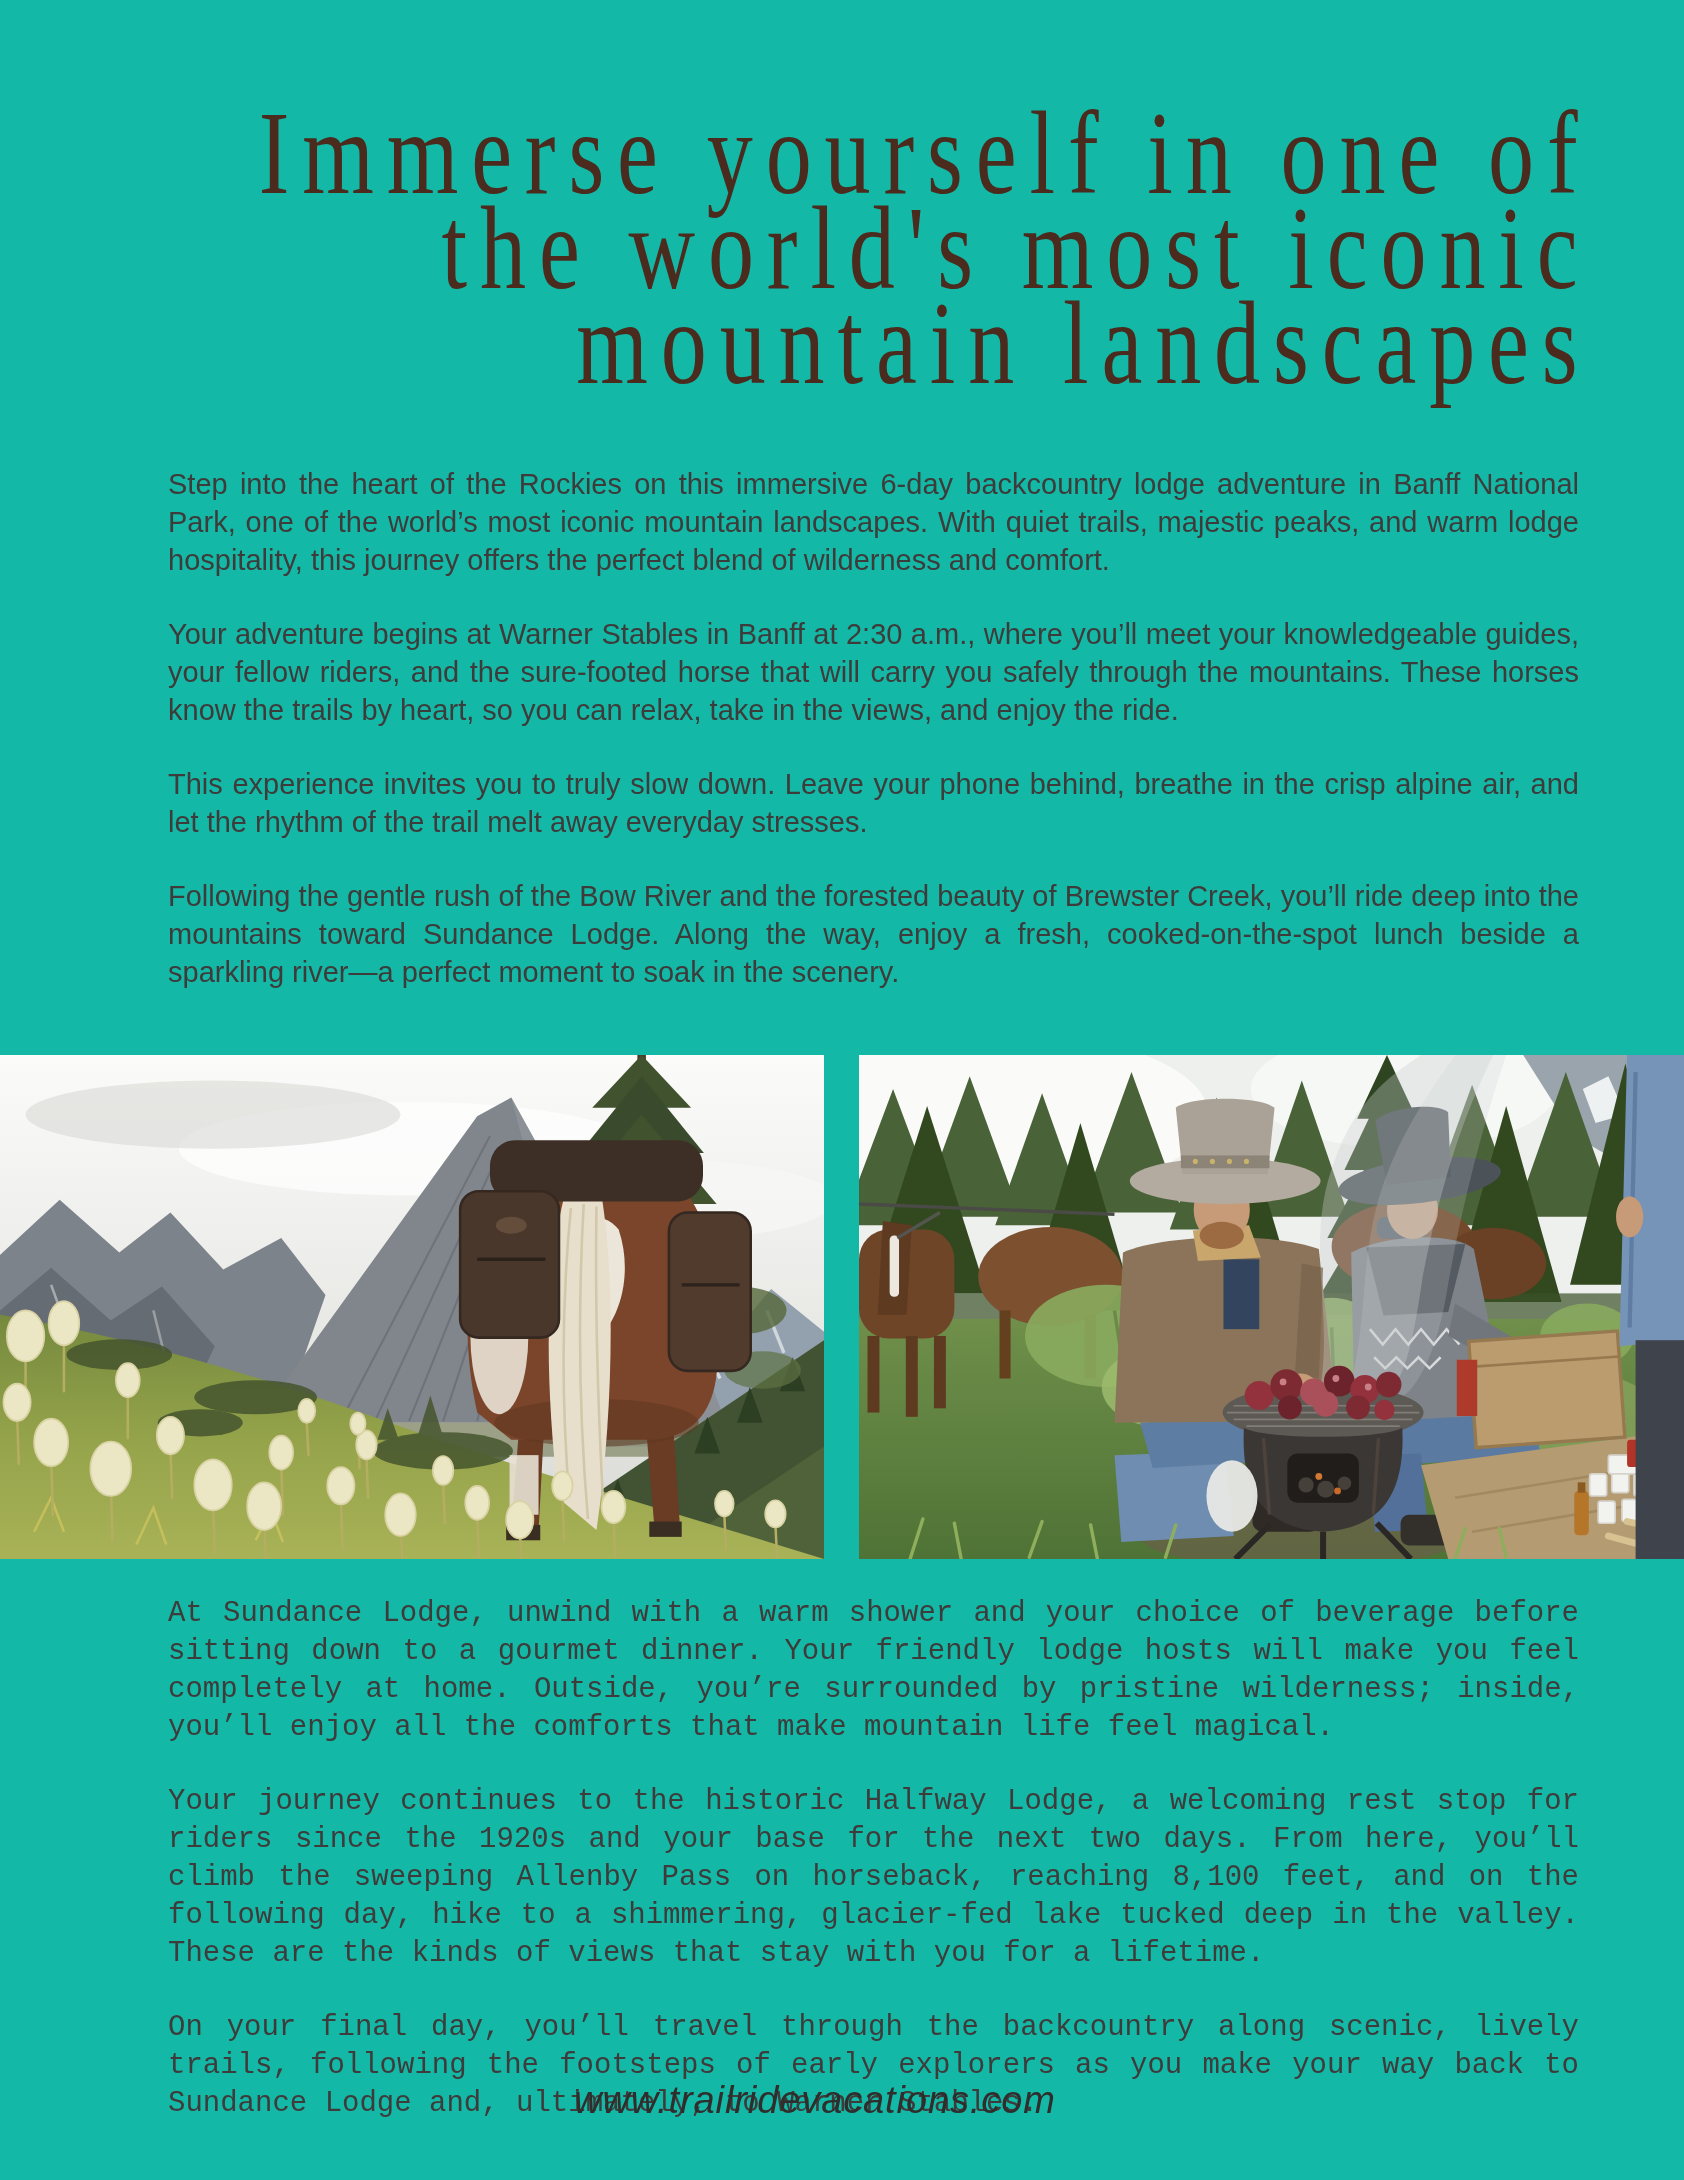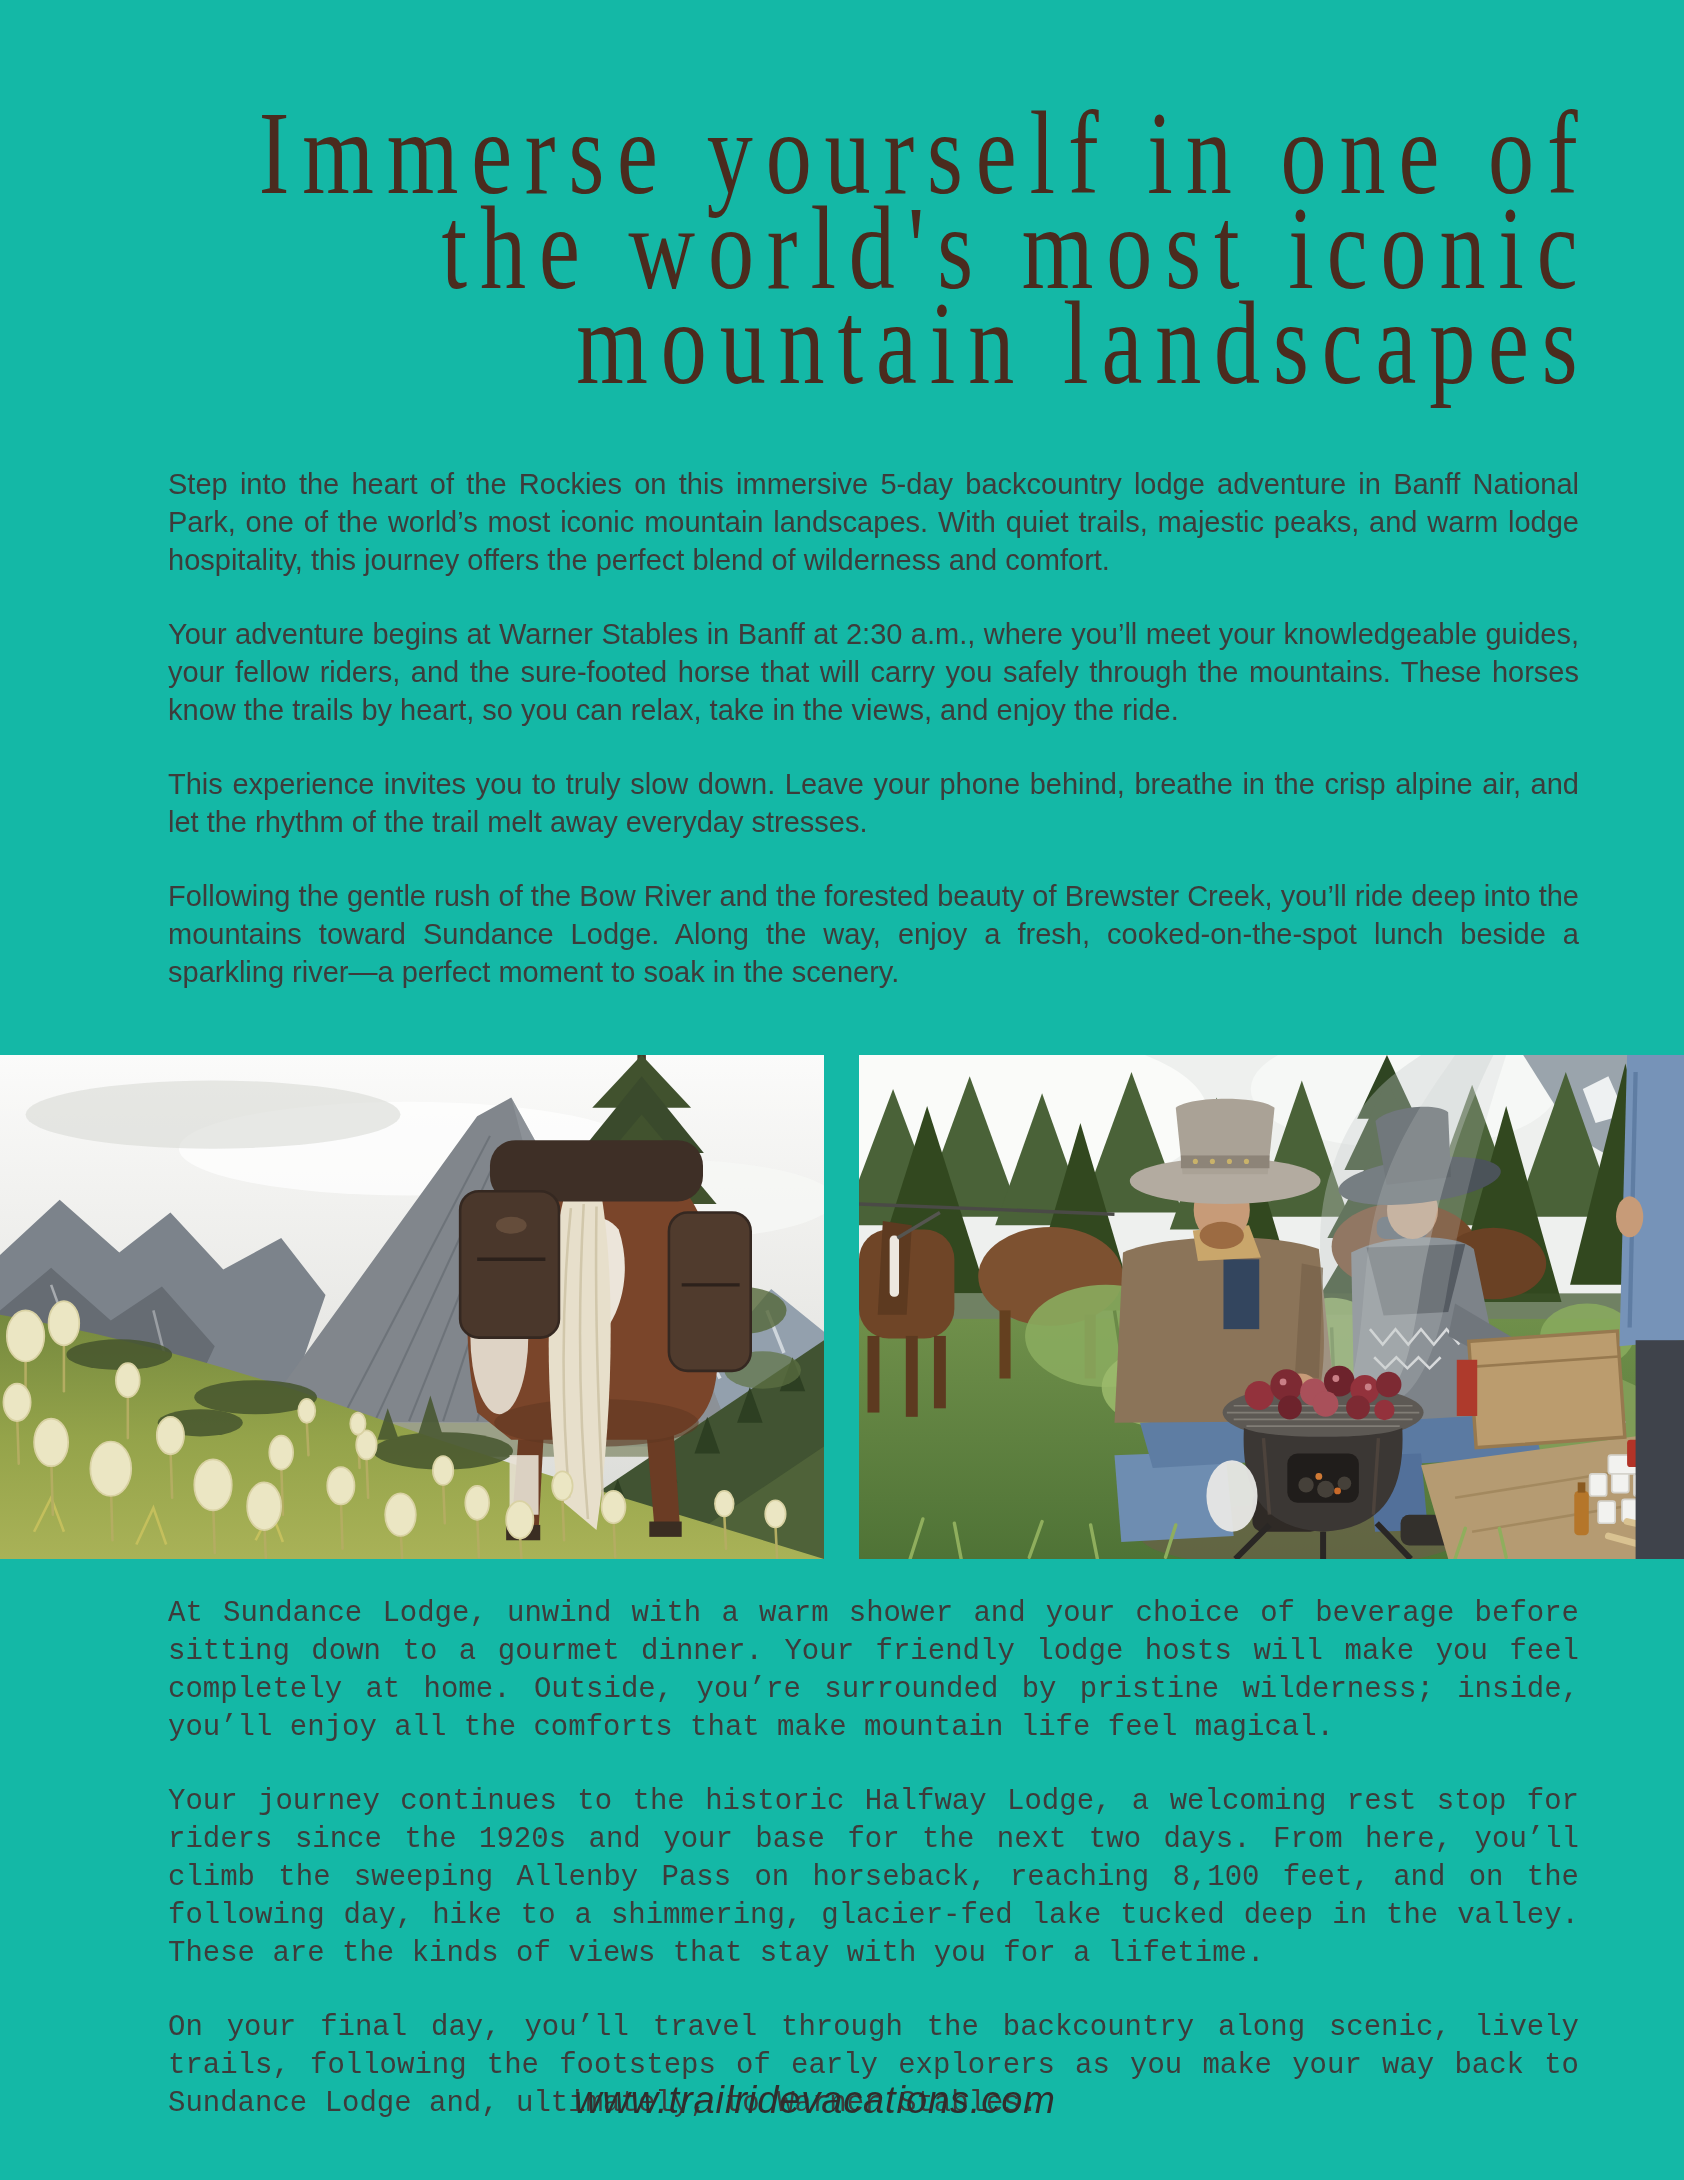--- a/index.html
+++ b/index.html
@@ -54,21 +54,21 @@
 
 <div class="page">
 
   <div class="heading">
     <span class="h-line">Immerse yourself in one of</span>
     <span class="h-line">the world's most iconic</span>
     <span class="h-line">mountain landscapes</span>
   </div>
 
   <div class="textblock" id="intro">
-    <p>Step into the heart of the Rockies on this immersive 5-day backcountry lodge adventure in Banff National Park, one of the world’s most iconic mountain landscapes. With quiet trails, majestic peaks, and warm lodge hospitality, this journey offers the perfect blend of wilderness and comfort.</p>
+    <p>Step into the heart of the Rockies on this immersive 6-day backcountry lodge adventure in Banff National Park, one of the world’s most iconic mountain landscapes. With quiet trails, majestic peaks, and warm lodge hospitality, this journey offers the perfect blend of wilderness and comfort.</p>
     <p>Your adventure begins at Warner Stables in Banff at 2:30 a.m., where you’ll meet your knowledgeable guides, your fellow riders, and the sure-footed horse that will carry you safely through the mountains. These horses know the trails by heart, so you can relax, take in the views, and enjoy the ride.</p>
     <p>This experience invites you to truly slow down. Leave your phone behind, breathe in the crisp alpine air, and let the rhythm of the trail melt away everyday stresses.</p>
     <p>Following the gentle rush of the Bow River and the forested beauty of Brewster Creek, you’ll ride deep into the mountains toward Sundance Lodge. Along the way, enjoy a fresh, cooked-on-the-spot lunch beside a sparkling river—a perfect moment to soak in the scenery.</p>
   </div>
 
   <div class="photo" id="photo-left">
     <svg viewBox="0 0 967 592" preserveAspectRatio="none">
       <defs>
         <linearGradient id="skyL" x1="0" y1="0" x2="0" y2="1">
           <stop offset="0" stop-color="#fbfbfa"></stop>

